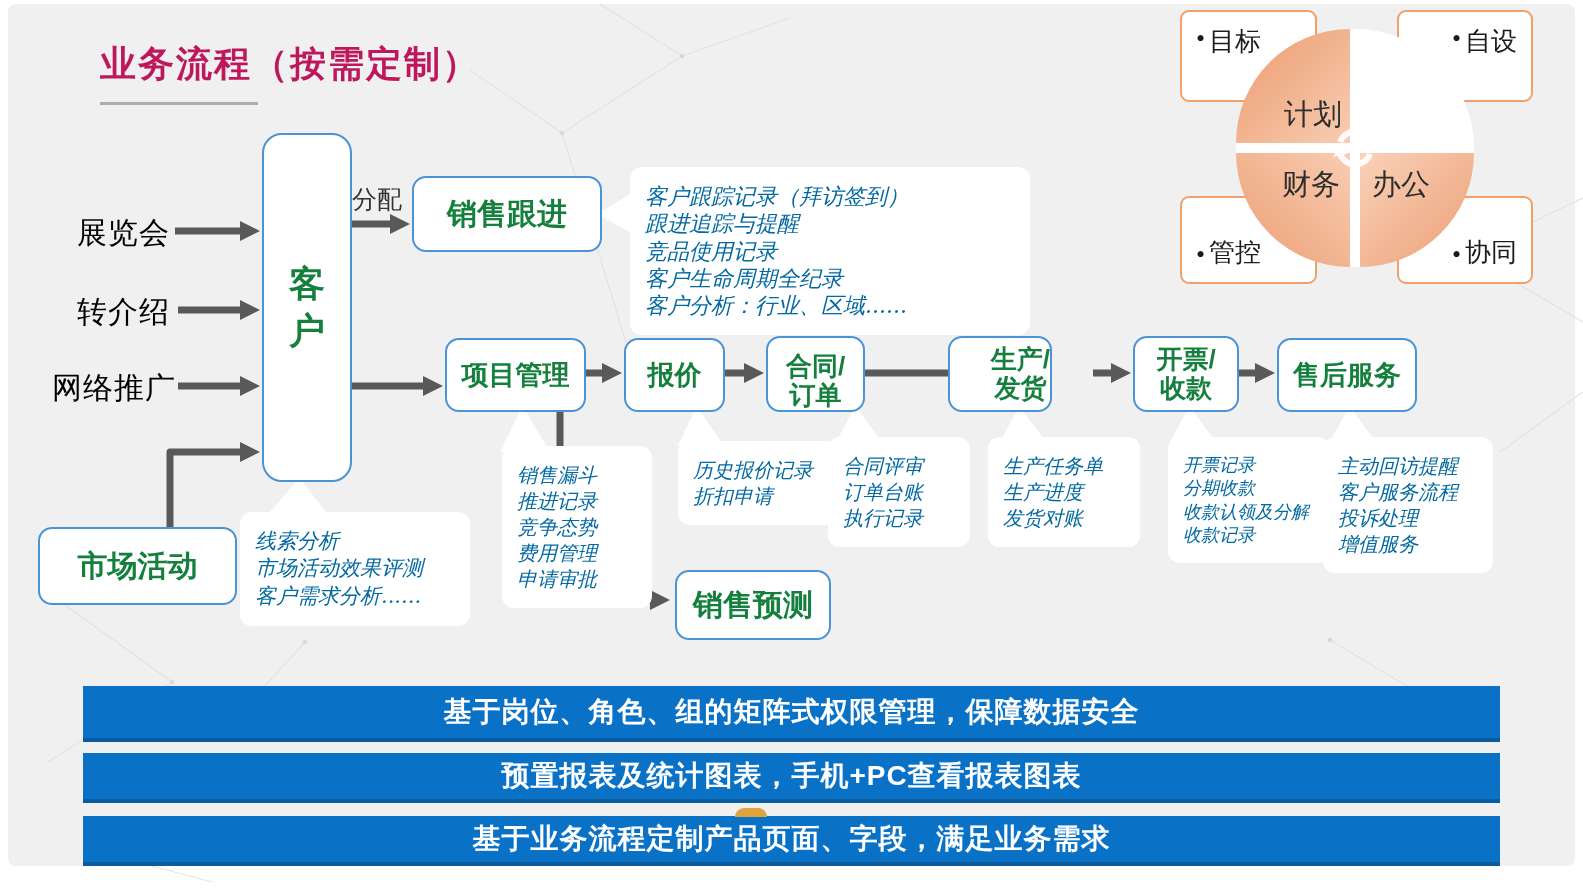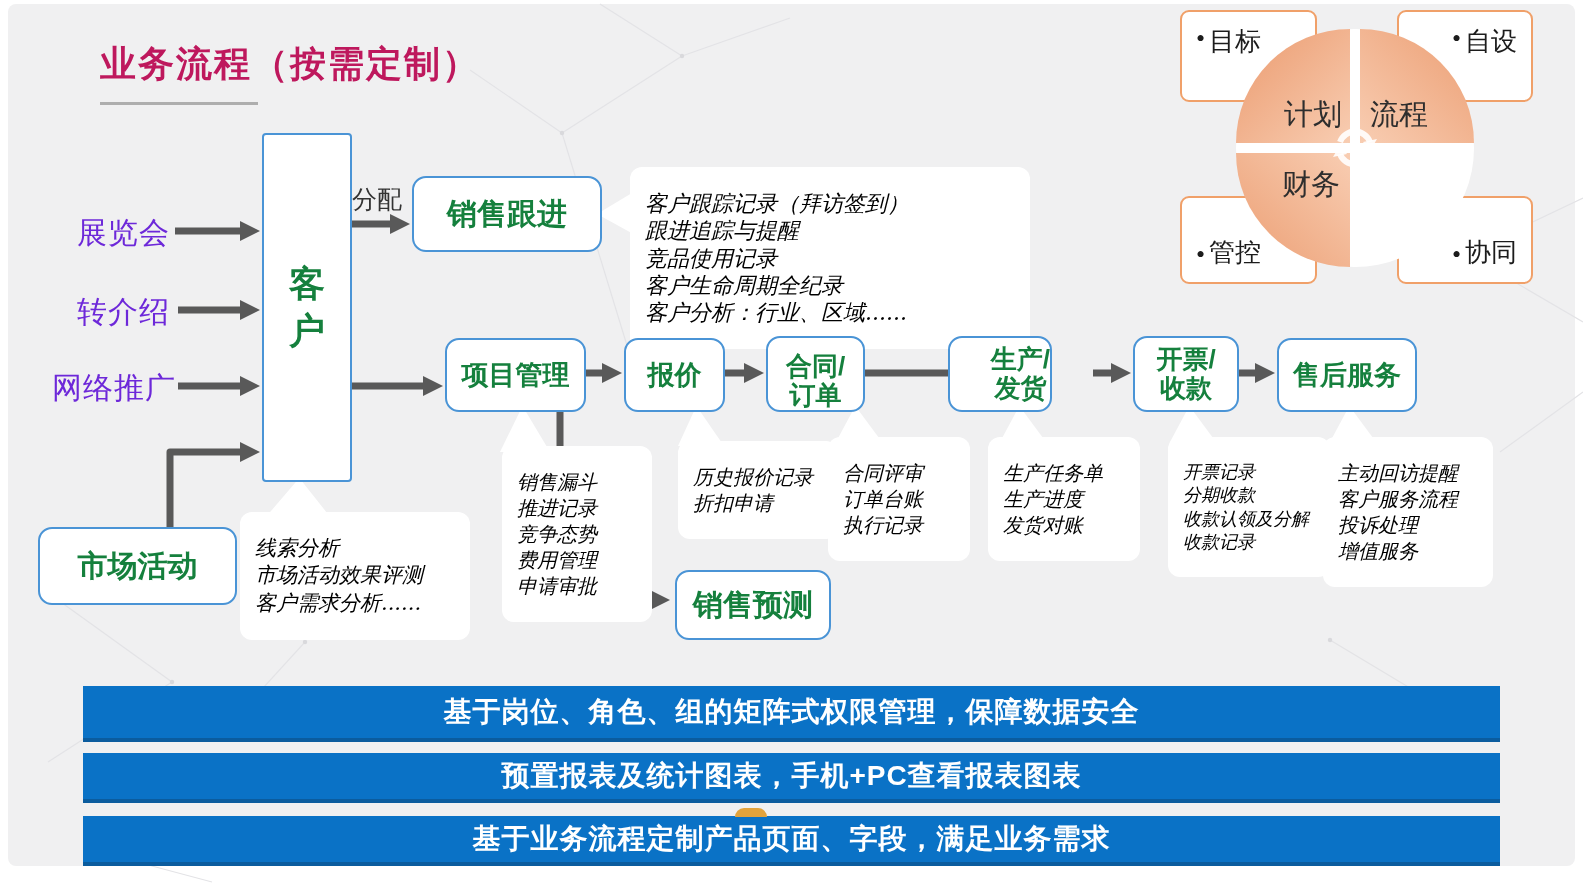--- a/index.html
+++ b/index.html
@@ -3,28 +3,28 @@
 <meta charset="utf-8">
 <style>
   html,body{margin:0;padding:0;background:#ffffff;}
   #stage{position:relative;width:1583px;height:890px;overflow:hidden;background:#ffffff;
          font-family:"Liberation Sans","DejaVu Sans",sans-serif;}
   #slide{position:absolute;left:8px;top:4px;width:1567px;height:862px;background:#f0f0f1;border-radius:8px;}
   svg.layer{position:absolute;left:0;top:0;z-index:1;}
   .deco{z-index:0;}
   .title{position:absolute;left:100px;top:40px;font-size:36px;font-weight:bold;color:#be185d;letter-spacing:2px;z-index:3;}
   .title-underline{position:absolute;left:100px;top:102px;width:158px;height:3px;background:#aeaeae;z-index:3;}
-  .src{position:absolute;color:#6d28d9;font-size:30px;font-weight:500;z-index:3;letter-spacing:1px;}
+  .src{position:absolute;color:#000000;font-size:30px;font-weight:500;z-index:3;letter-spacing:1px;}
   .bluebox{position:absolute;background:#ffffff;border:2.5px solid #4a94d6;border-radius:14px;
            display:flex;align-items:center;justify-content:center;color:#15803d;font-weight:bold;z-index:3;}
   .twoline{white-space:pre-line;text-align:center;line-height:1.12;}
   .vtext{width:1.15em;word-break:break-all;line-height:1.28;text-align:center;}
   .assign{position:absolute;left:352px;top:183px;font-size:25px;color:#333333;font-weight:500;z-index:3;}
-  .bubble{position:absolute;background:#ffffff;border-radius:12px;z-index:2;color:#000000;font-style:italic;
-          font-family:"DejaVu Serif","Liberation Serif",serif;white-space:pre-line;padding:23px 15px;line-height:1.3;}
+  .bubble{position:absolute;background:#ffffff;border-radius:12px;z-index:2;color:#0369a1;font-style:italic;
+          font-family:"DejaVu Serif","Liberation Serif",serif;white-space:pre-line;padding:16px 15px;line-height:1.3;}
   .tail{position:absolute;background:#ffffff;z-index:2;}
   .banner{position:absolute;left:83px;width:1417px;background:#0a72c6;border-bottom:4px solid #0b5c9e;
           color:#ffffff;font-weight:bold;font-size:28px;display:flex;align-items:center;justify-content:center;
           z-index:3;letter-spacing:1px;}
   .halfdot{position:absolute;left:735px;top:808px;width:32px;height:9px;background:#e2a33c;
            border-radius:16px 16px 0 0;z-index:4;}
   
   .qwrap{position:absolute;left:1236px;top:29px;width:238px;height:238px;z-index:3;}
   .qcircle{position:absolute;left:0;top:0;width:238px;height:238px;background:#ffffff;border-radius:50%;}
   .quad{position:absolute;width:114px;height:114px;}
@@ -106,21 +106,21 @@
   <div class="title-underline"></div>
 
   <div class="src" style="left:77px;top:213px;">展览会</div>
   <div class="src" style="left:77px;top:292px;">转介绍</div>
   <div class="src" style="left:52px;top:368px;">网络推广</div>
 
   <div class="bluebox" style="left:38px;top:527px;width:195px;height:74px;font-size:30px;">
     <span>市场活动</span>
   </div>
 
-  <div class="bluebox" style="left:262px;top:133px;width:86px;height:345px;font-size:36px;border-radius:4px;justify-content:center;">
+  <div class="bluebox" style="left:262px;top:133px;width:86px;height:345px;font-size:36px;border-radius:20px;justify-content:center;">
     <span class="vtext">客户</span>
   </div>
 
   <div class="assign">分配</div>
 
   <div class="bluebox" style="left:412px;top:176px;width:186px;height:72px;font-size:30px;">
     <span>销售跟进</span>
   </div>
 
   <div class="bluebox" style="left:624px;top:338px;width:97px;height:70px;font-size:27px;">
@@ -209,25 +209,25 @@
   <div class="corner c-bot" style="left:1397px;top:196px;width:104px;height:60px;justify-content:flex-end;">
     <span class="dot">•</span>
     <span>协同</span>
   </div>
 
   <div class="qwrap">
     <div class="qcircle"></div>
     <div class="quad q-tl">
       <span class="qlabel" style="right:8px;bottom:8px;margin-top:32px;">计划</span>
     </div>
-    <div class="quad q-tr">
-      <span class="qlabel" style="left:10px;bottom:8px;">流程</span>
-    </div>
     <div class="quad q-bl">
       <span class="qlabel" style="right:10px;top:12px;">财务</span>
+    </div>
+    <div class="quad q-br">
+      <span class="qlabel" style="left:12px;top:12px;">办公</span>
     </div>
   </div>
 
   <svg class="syncicon" width="56" height="56" viewBox="0 0 56 56">
     <g stroke="#ffffff" stroke-width="6" fill="none" opacity="0.9">
       <path d="M 13 22 A 16 16 0 0 1 43 22"></path>
     </g>
     <g fill="#ffffff" opacity="0.9">
       <polygon points="36,22 50,19 43,31"></polygon>
     </g>

